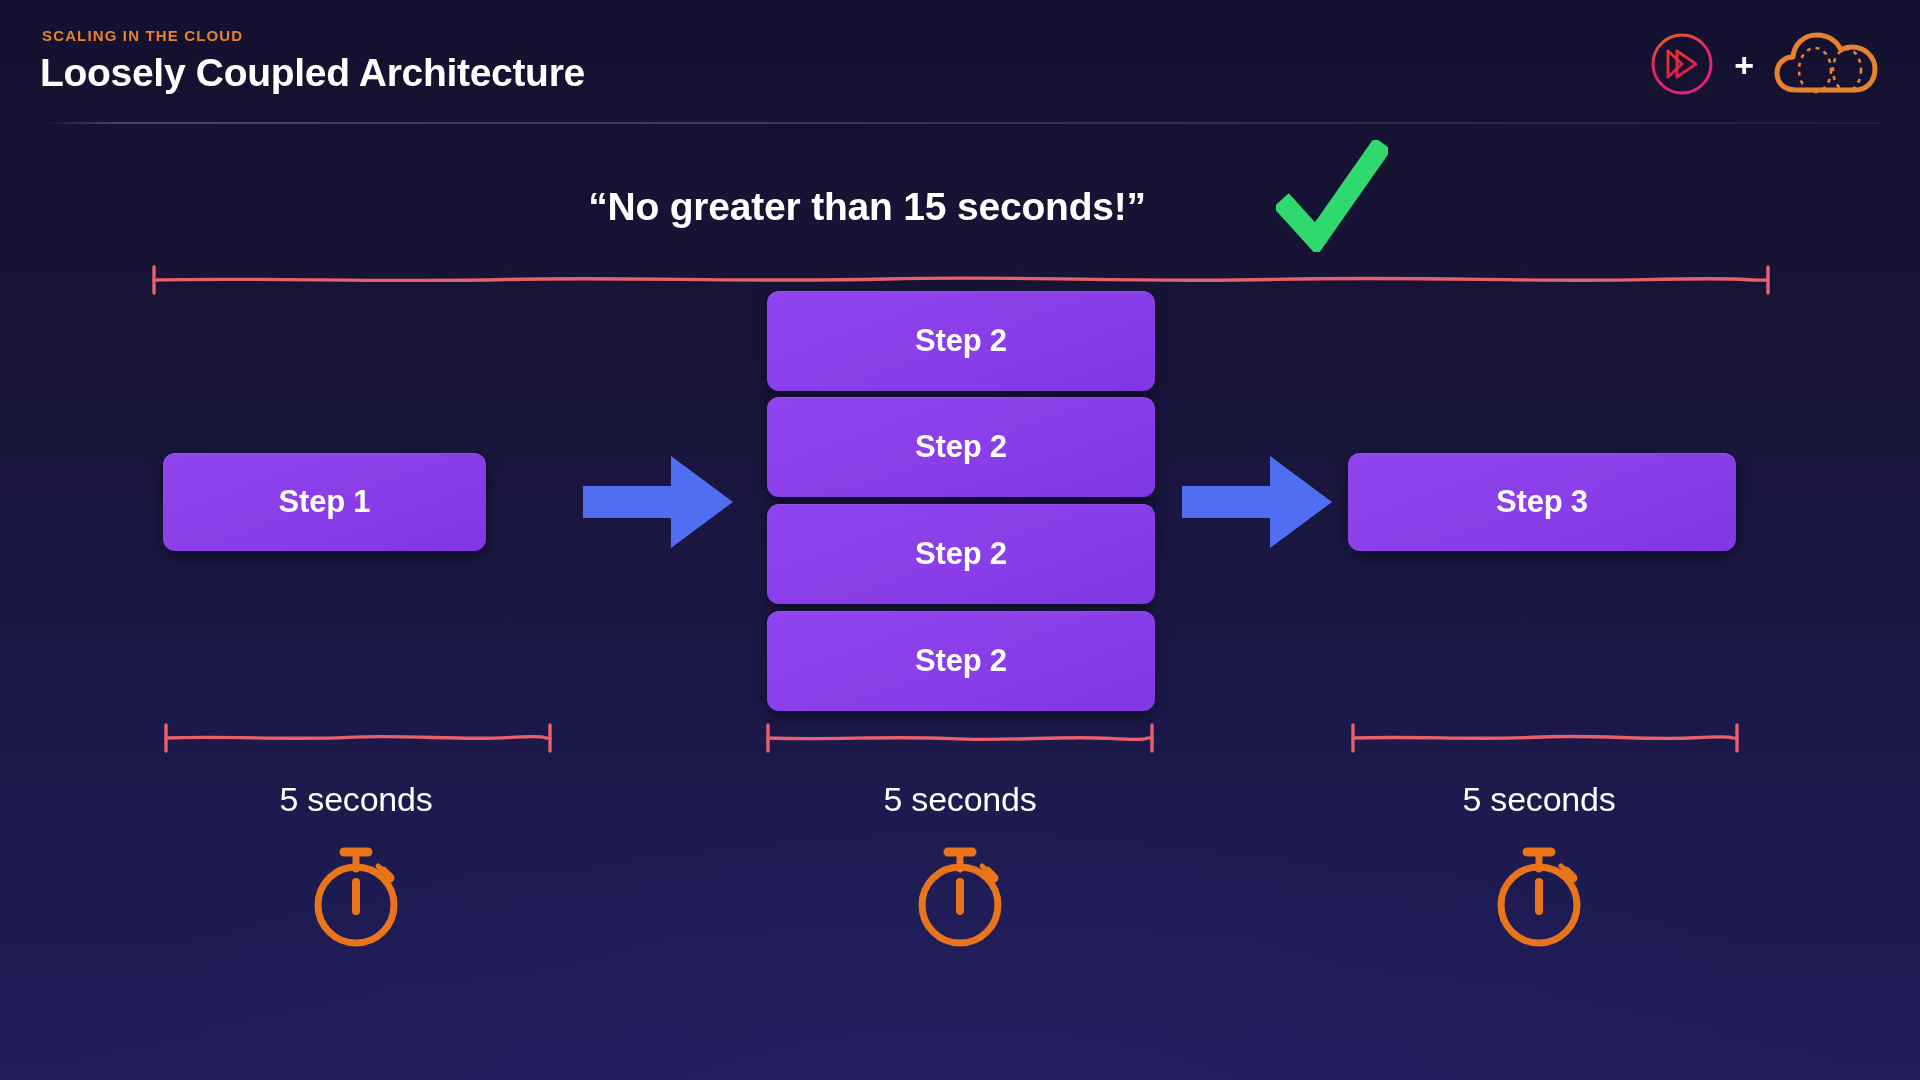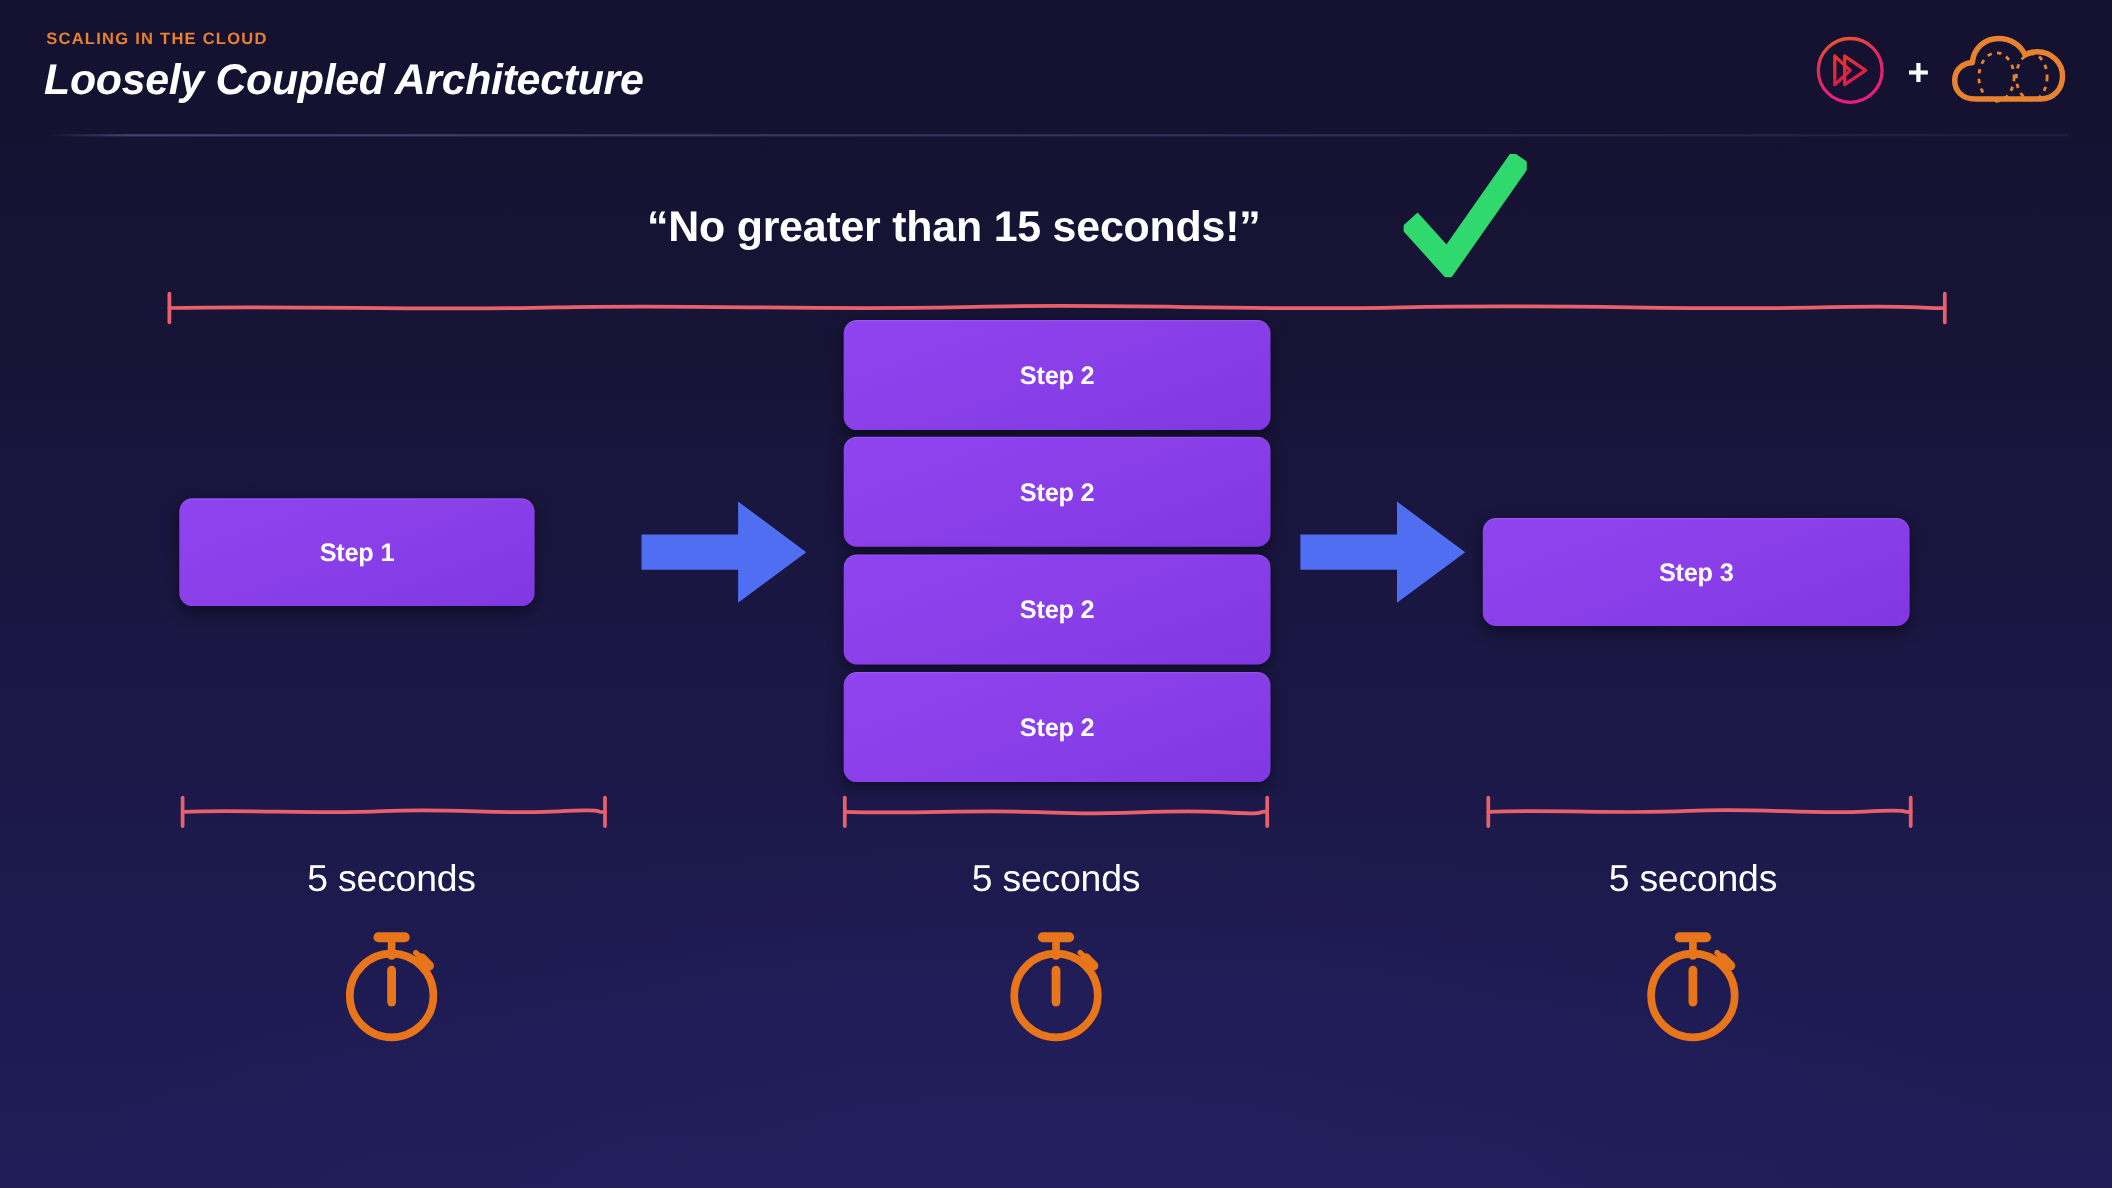--- a/index.html
+++ b/index.html
@@ -46,21 +46,20 @@
   }
   .header-title {
     position: absolute;
     left: 40px;
     top: 51px;
     font-size: 39px;
     font-weight: bold;
     letter-spacing: -0.3px;
     color: #ffffff;
     white-space: nowrap;
-    font-style: italic;
   }
   .header-divider {
     position: absolute;
     left: 42px;
     top: 122px;
     width: 1838px;
     height: 2px;
     background: linear-gradient(90deg, rgba(120,112,180,0.00) 0%, rgba(130,122,190,0.45) 4%, rgba(120,112,180,0.30) 60%, rgba(110,102,170,0.12) 100%);
   }
 
@@ -111,26 +110,26 @@
   
   .step-box {
     position: absolute;
     border-radius: 12px;
     background: linear-gradient(160deg, #9044f0 0%, #8a3fe9 45%, #8038e2 100%);
     box-shadow: 0 5px 14px rgba(0,0,0,0.45), inset 0 1px 0 rgba(255,255,255,0.10);
     display: flex;
     align-items: center;
     justify-content: center;
     color: #ffffff;
-    font-size: 23px;
+    font-size: 31px;
     font-weight: bold;
     letter-spacing: -0.2px;
   }
   .step1 { left: 163px;  top: 453px; width: 323px; height: 98px; }
-  .step3 { left: 1348px; top: 453px; width: 388px; height: 98px; margin-top: 18px; }
+  .step3 { left: 1348px; top: 453px; width: 388px; height: 98px; }
 
   .step2-stack { position: absolute; left: 767px; top: 291px; }
   .step2 {
     position: absolute;
     left: 0;
     width: 388px;
     height: 100px;
   }
   .step2-0 { top: 0px; }
   .step2-1 { top: 106px; }

